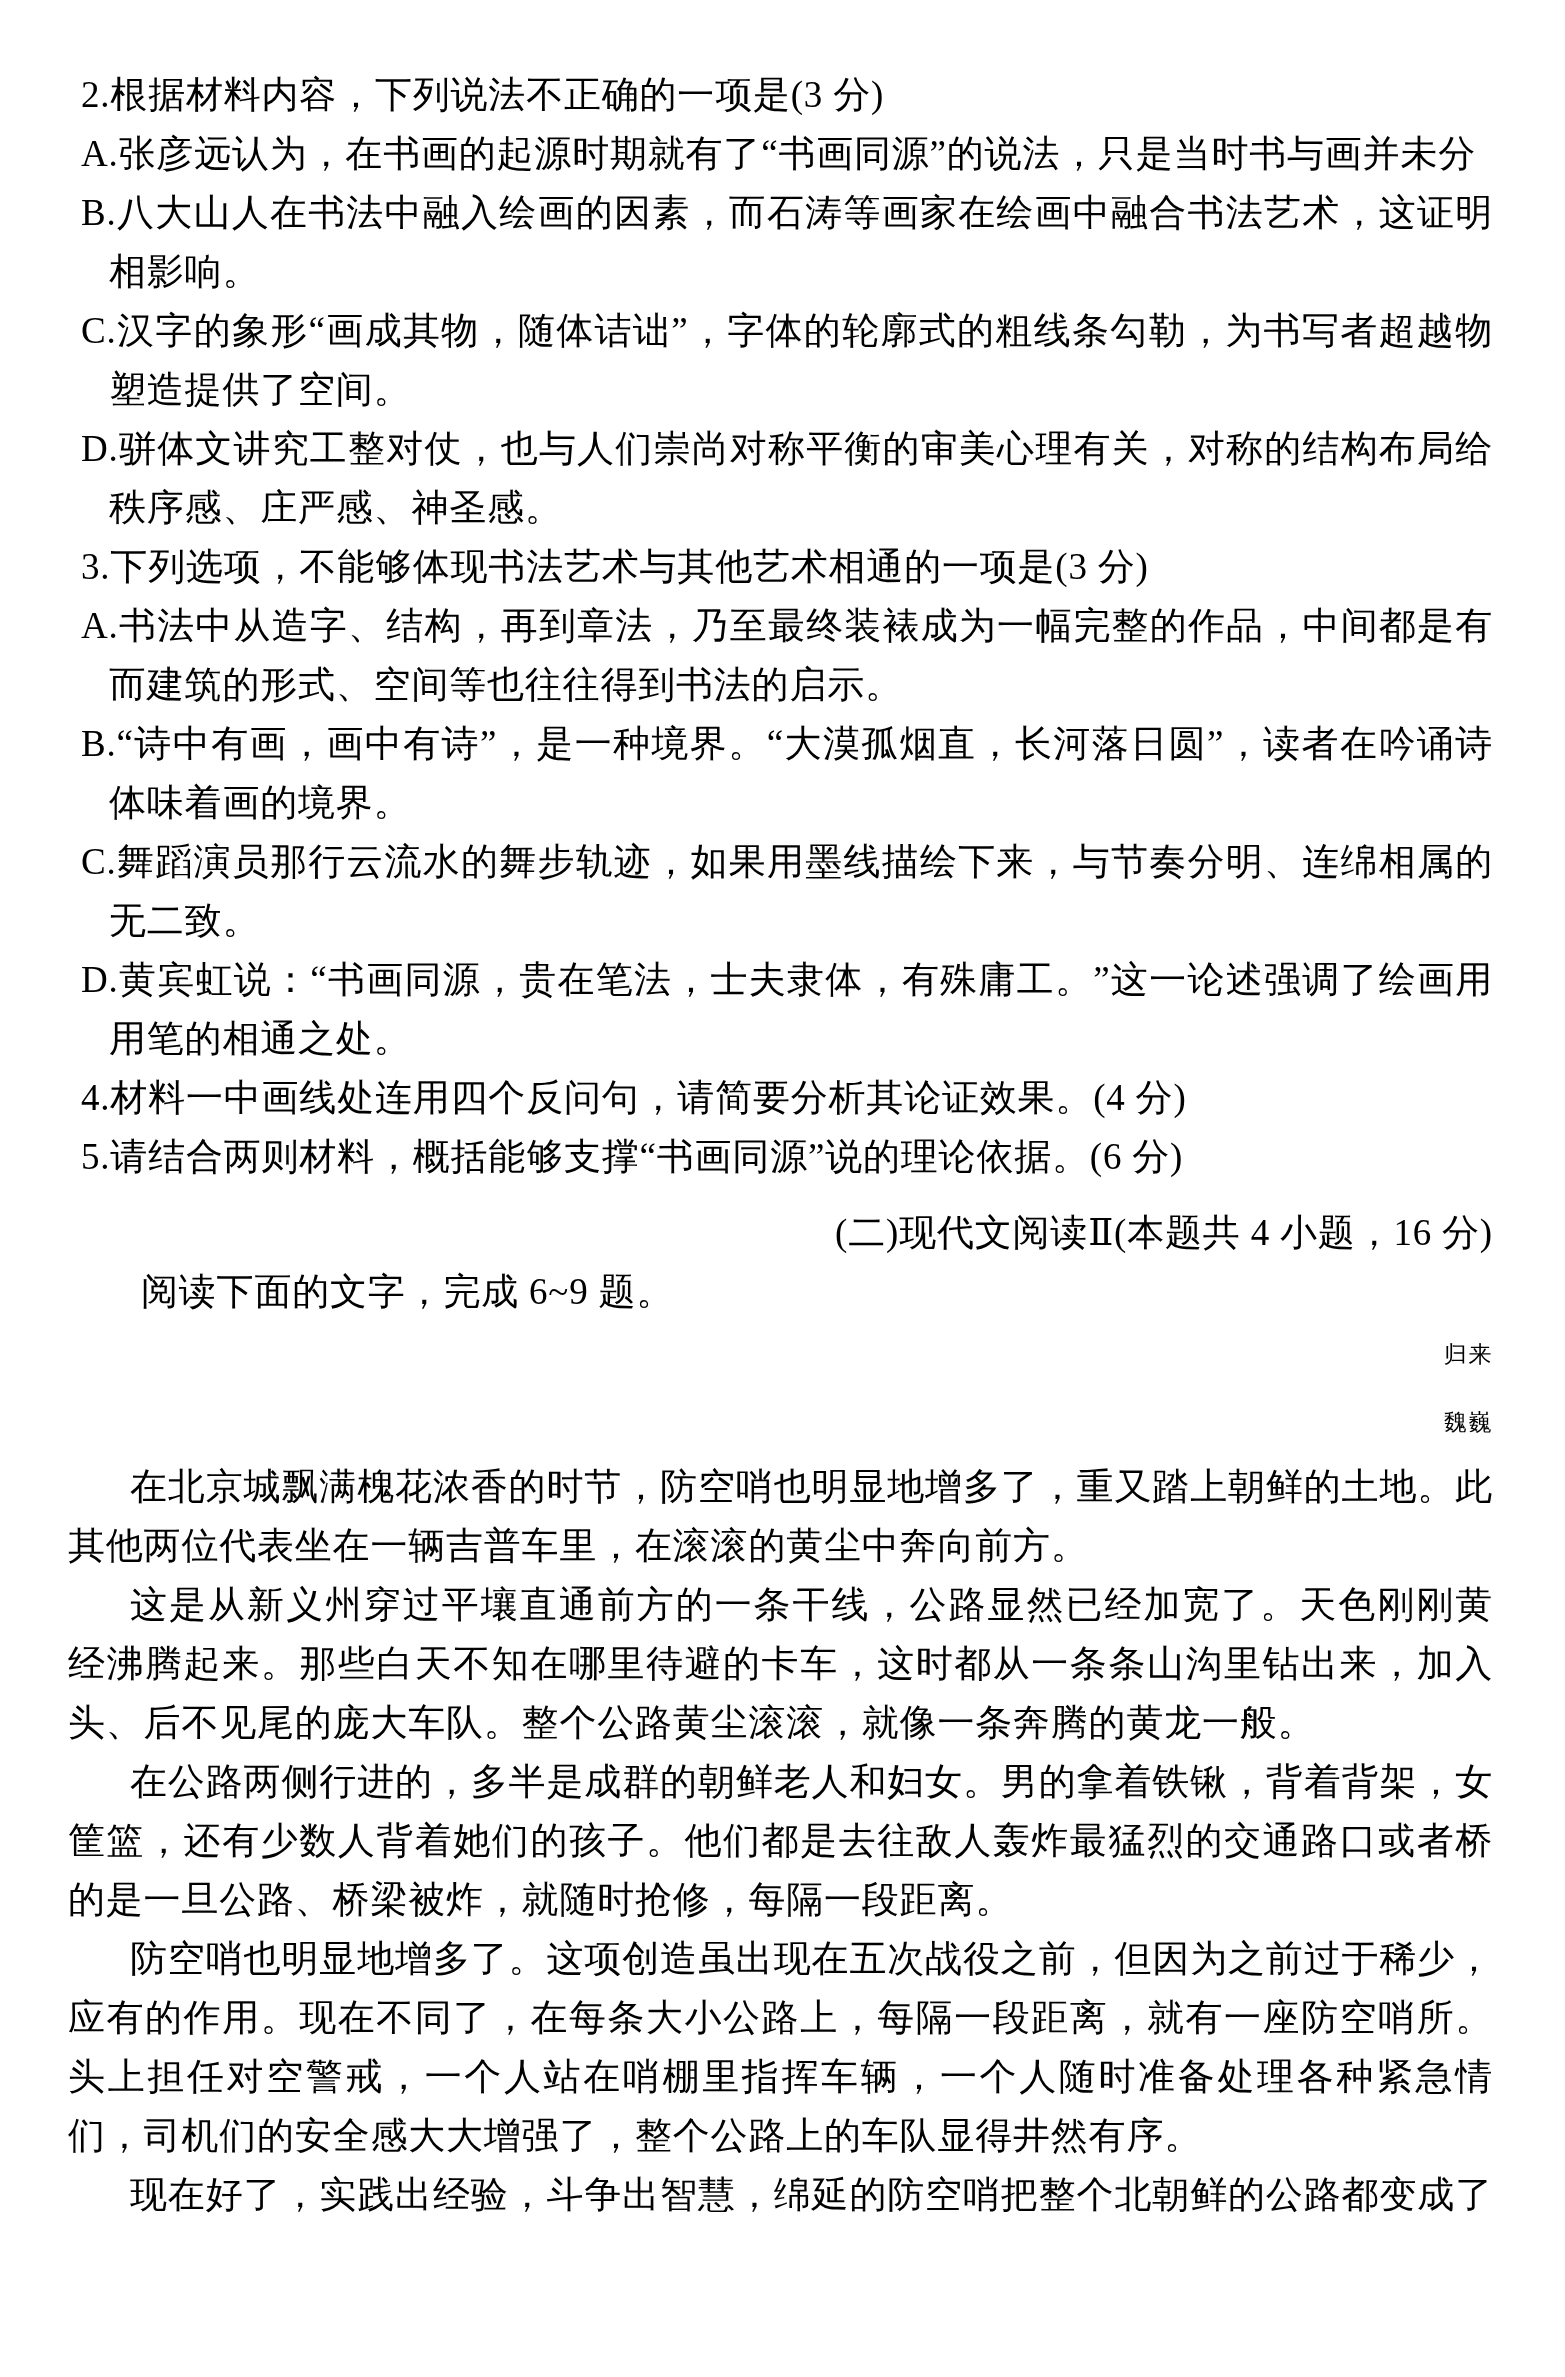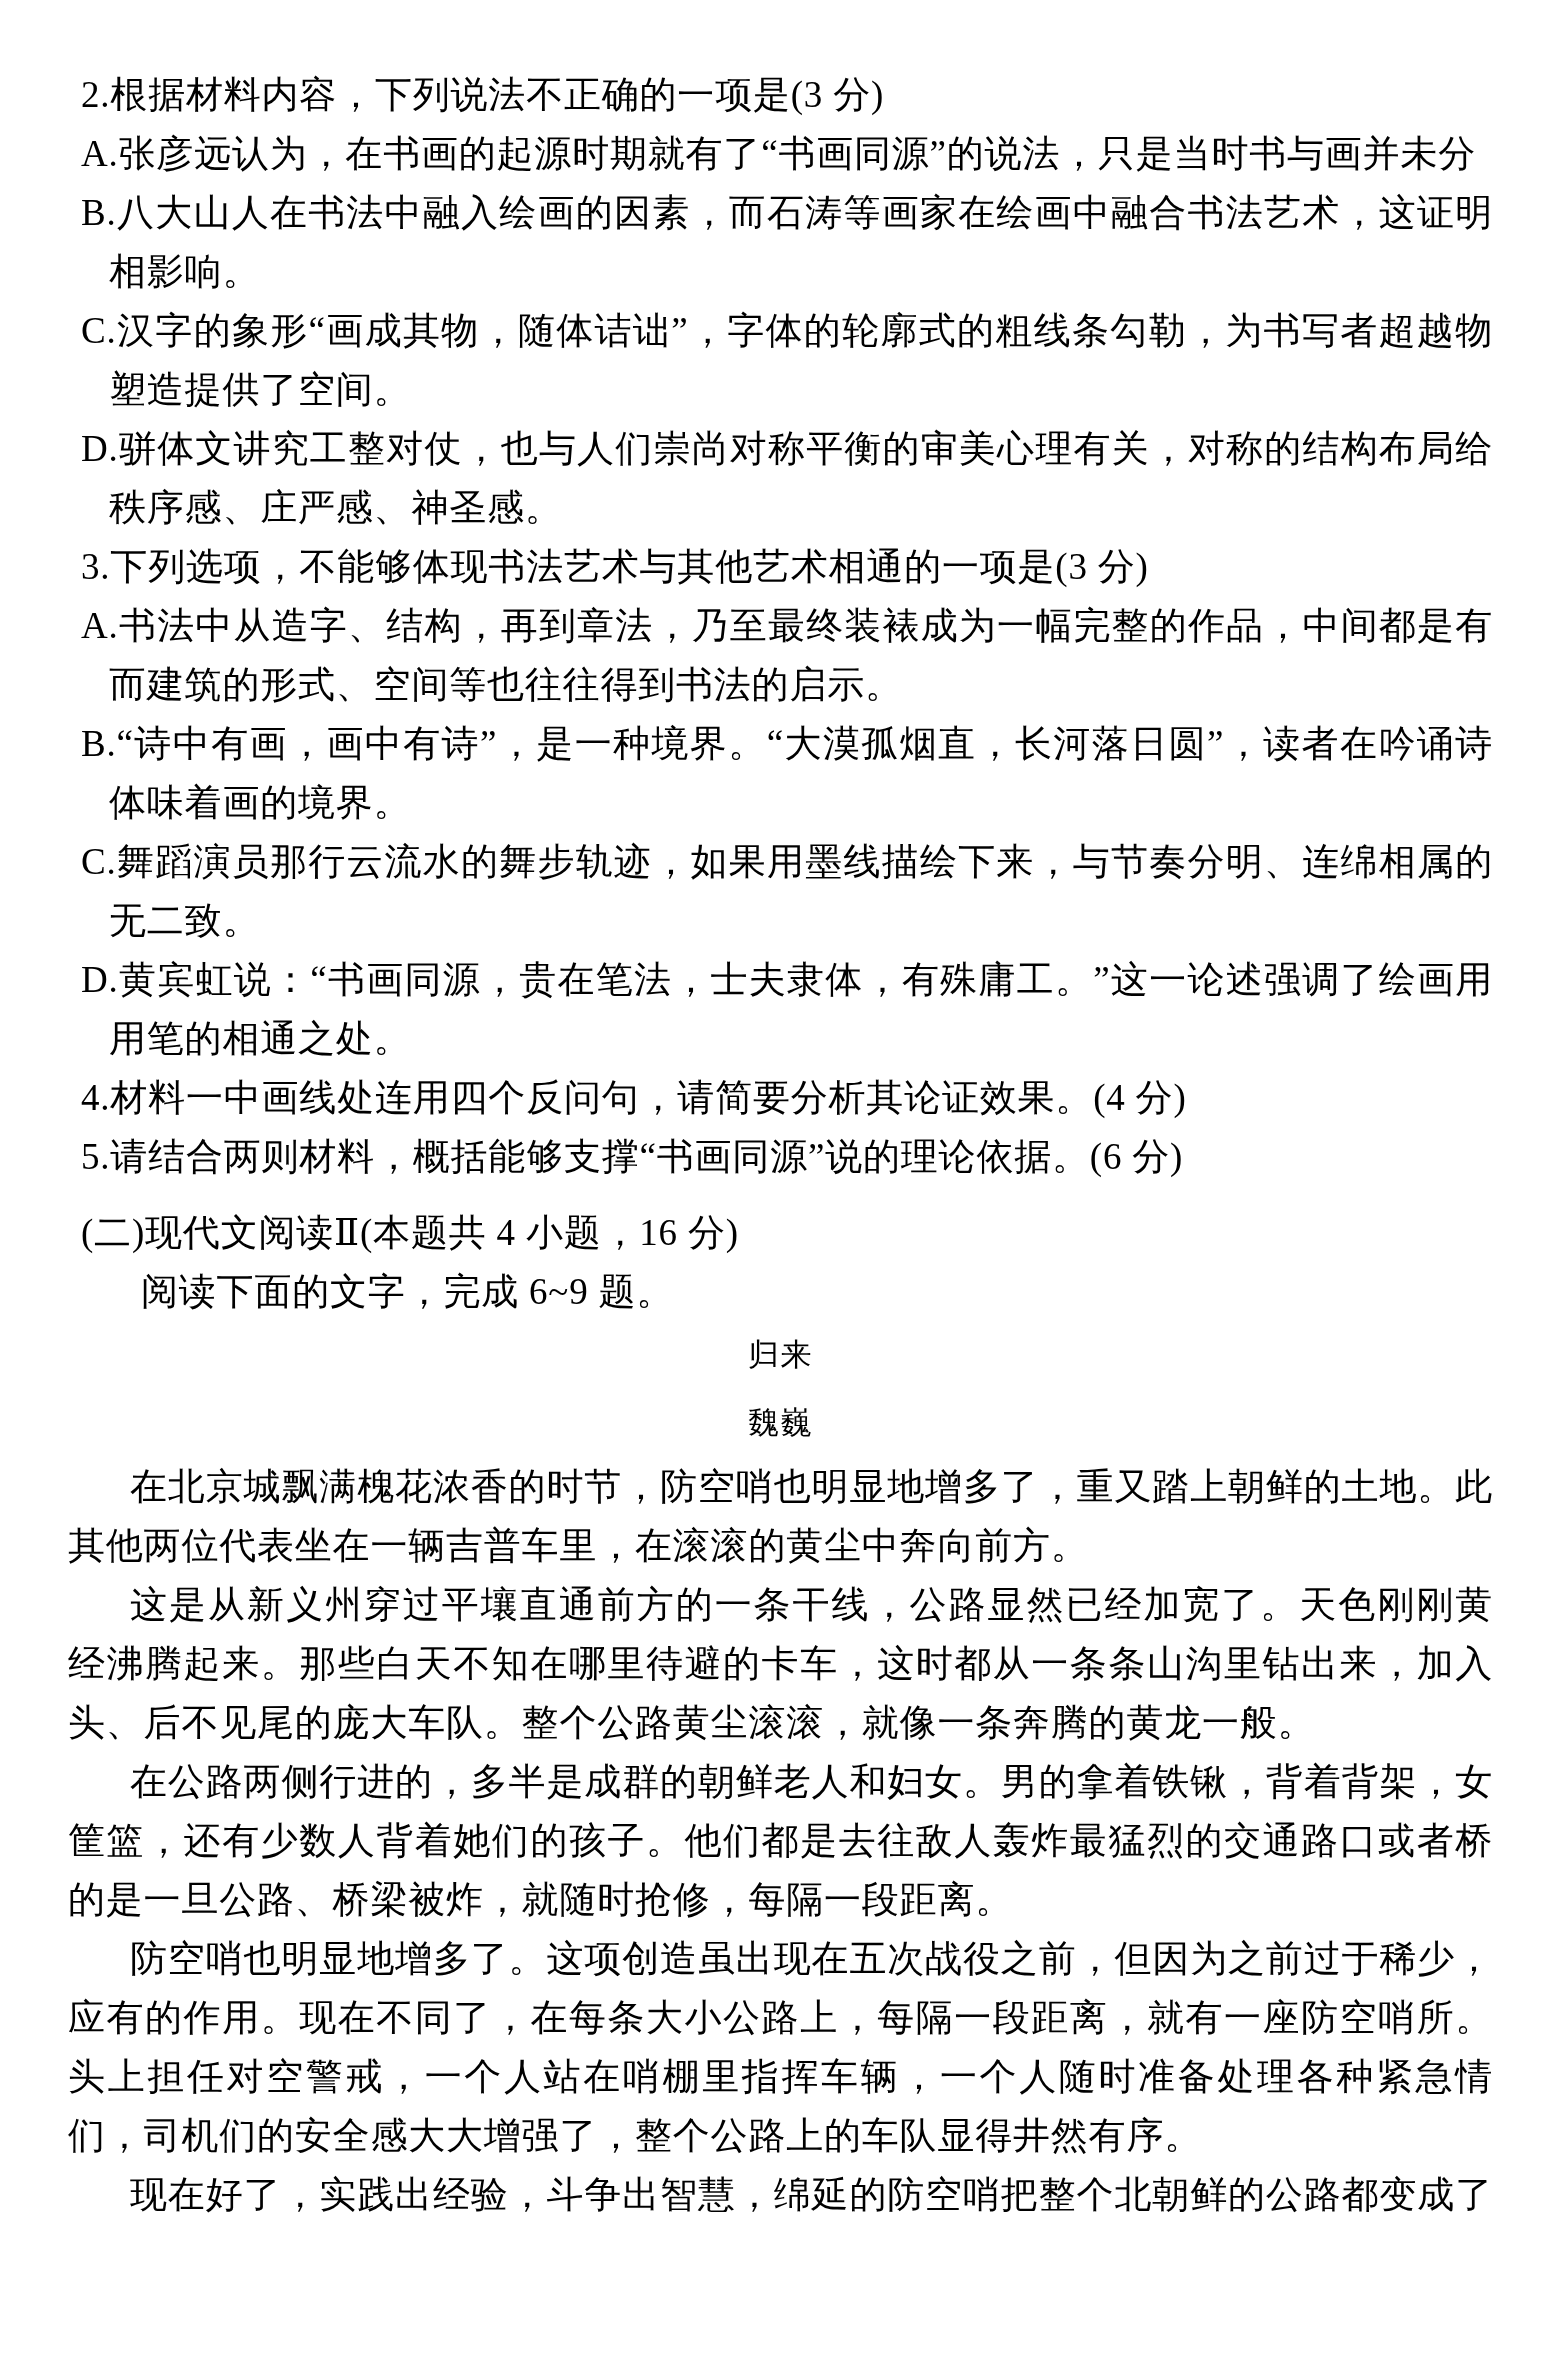--- a/index.html
+++ b/index.html
@@ -34,30 +34,30 @@
   
   .intro { margin-left: 73px; }
   
   .para1 { text-indent: 62px; }
   
   .para  { }
   
   .title {
     height: 68px;
     line-height: 68px;
-    font-size: 31px;
-    text-align: center;
+    font-size: 23px;
+    text-align: right;
     letter-spacing: 1.6px;
   }
   
   .full {
     text-align: justify;
     text-align-last: justify;
   }
-  .gap { margin-top: 16.5px; }
+  .gap { margin-top: 16.5px; text-align: right; }
 </style>
 </head>
 <body>
 
 <div id="doc">
     <div class="line label">2.根据材料内容，下列说法不正确的一项是(3 分)</div>
     <div class="line label">A.张彦远认为，在书画的起源时期就有了“书画同源”的说法，只是当时书与画并未分开。</div>
     <div class="line label full">B.八大山人在书法中融入绘画的因素，而石涛等画家在绘画中融合书法艺术，这证明了书画可以互</div>
     <div class="line cont">相影响。</div>
     <div class="line label full">C.汉字的象形“画成其物，随体诘诎”，字体的轮廓式的粗线条勾勒，为书写者超越物象进行艺术</div>

